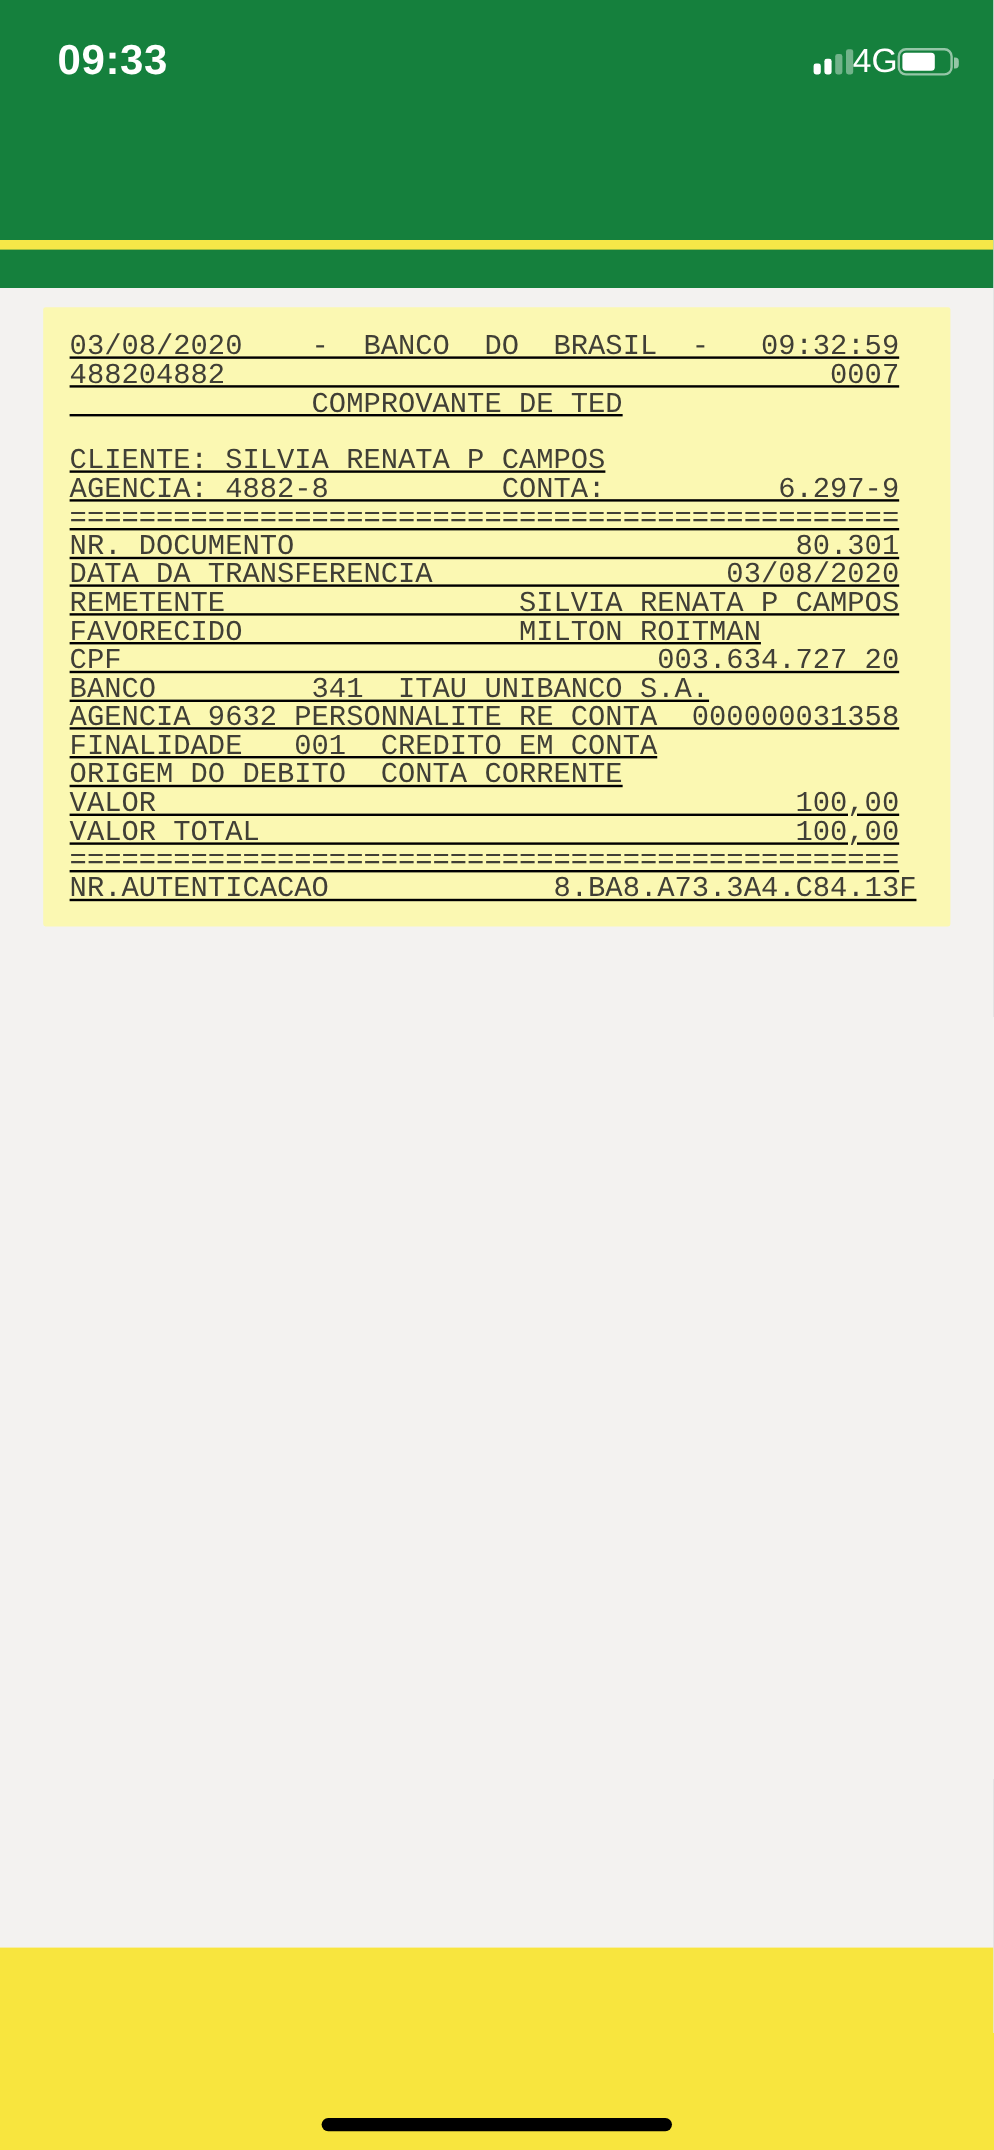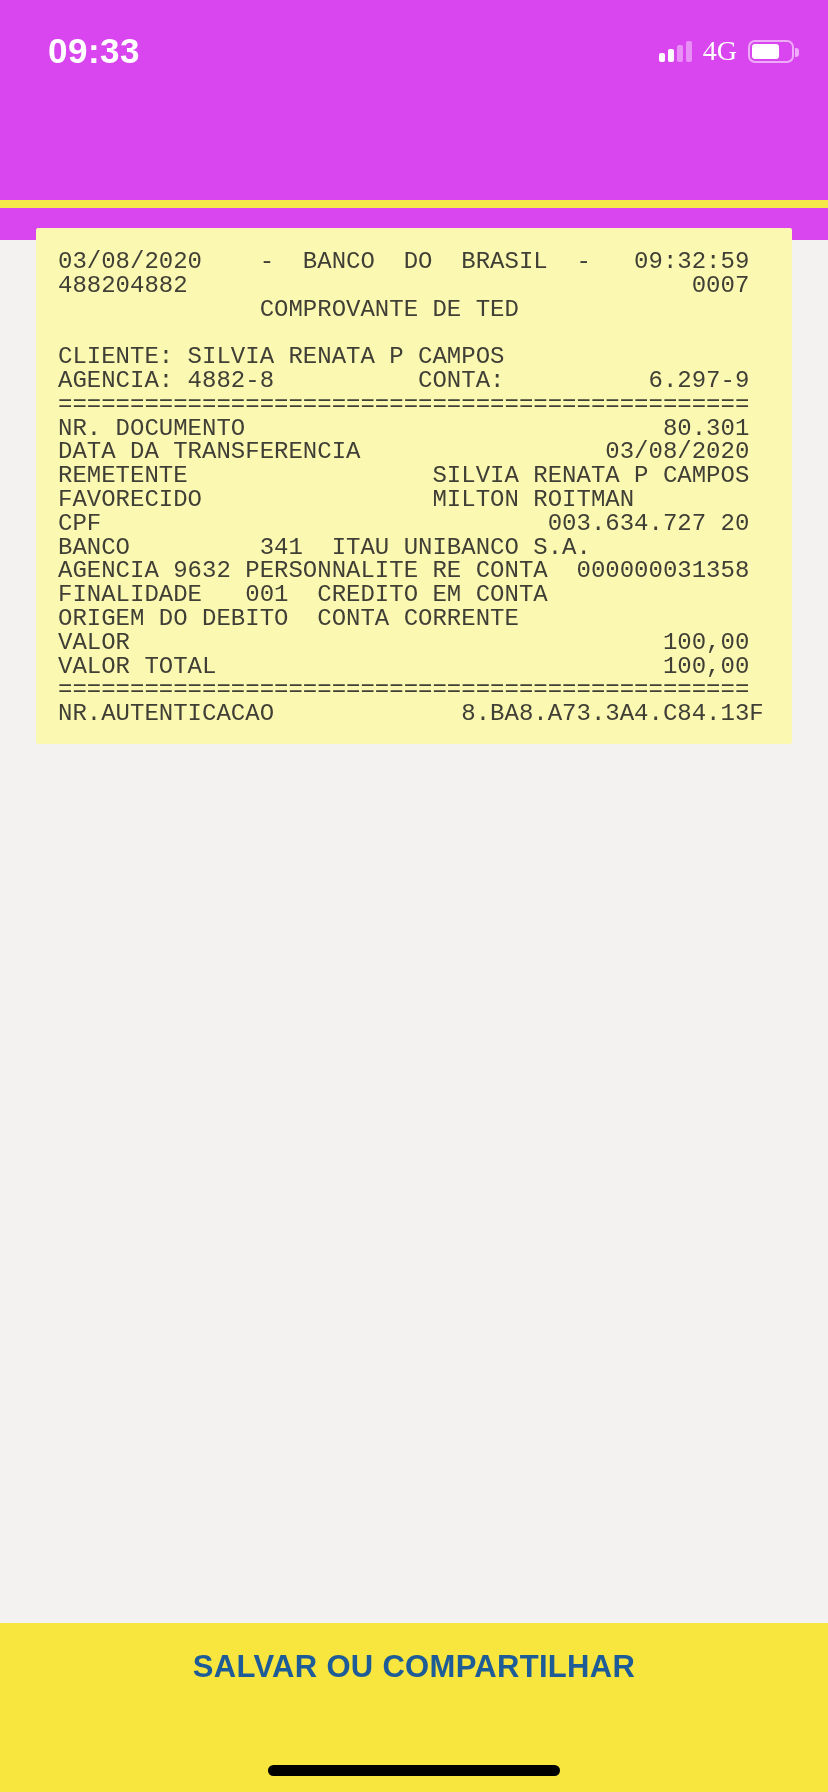--- a/index.html
+++ b/index.html
@@ -13,40 +13,38 @@
     margin: 0 auto;
     background: #F3F2F0;
     overflow: hidden;
   }
 
   
   .app-header {
     position: absolute;
     top: 0; left: 0; right: 0;
     height: 240px;
-    background: #d946ef;
+    background: #15803d;
     color: #fff;
   }
   .status-bar {
     height: 88px;
     display: flex;
     align-items: center;
     justify-content: space-between;
     padding: 14px 34px 0 48px;
   }
   .status-time {
     font-size: 35px;
     font-weight: 700;
     letter-spacing: 0.5px;
   }
   .status-right {
     display: flex;
     align-items: center;
-    gap: 11px;
-    font-family: Liberation Serif, serif;
   }
   .signal {
     display: flex;
     align-items: flex-end;
     gap: 3px;
     height: 22px;
   }
   .signal .bar {
     width: 6px;
     border-radius: 2px;
@@ -117,26 +115,27 @@
   .accent-stripe {
     position: absolute;
     top: 200px; left: 0; right: 0;
     height: 8px;
     background: #F5E748;
   }
 
   
   .receipt-card {
     position: absolute;
-    top: 228px;
+    top: 256px;
     left: 36px;
     width: 756px;
     background: #FBF8B2;
     border-radius: 2px;
     padding: 22px 20px 18px 22px;
+    text-decoration: underline;
   }
   .receipt-text {
     font-family: "Liberation Mono", monospace;
     font-size: 24px;
     line-height: 23.8px;
     color: #403F36;
     white-space: pre;
   }
 
   
@@ -214,17 +213,16 @@
 FINALIDADE   001  CREDITO EM CONTA
 ORIGEM DO DEBITO  CONTA CORRENTE
 VALOR                                     100,00
 VALOR TOTAL                               100,00
 ================================================
 NR.AUTENTICACAO             8.BA8.A73.3A4.C84.13F</pre>
     </section>
   </main>
 
   <footer class="bottom-bar">
-    <button class="action-button">SALVAR OU COMPARTILHAR</button>
     <div class="home-indicator"></div>
   </footer>
 
 </div>
 
 </body></html>

